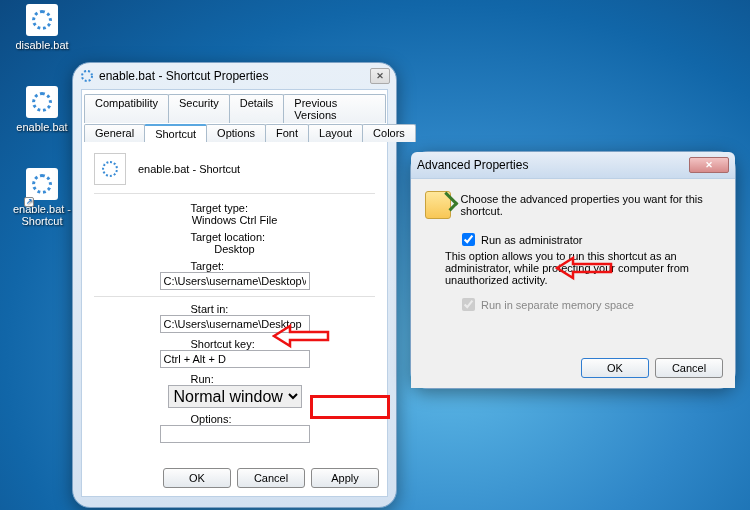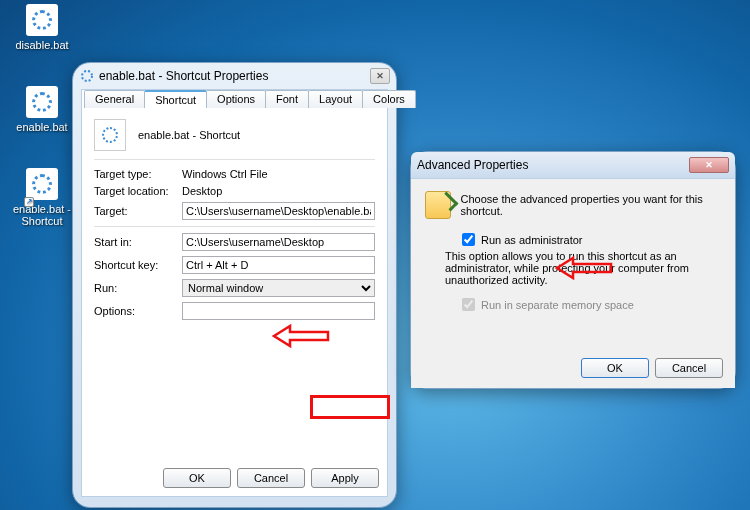--- a/index.html
+++ b/index.html
@@ -129,35 +129,36 @@
 .file-header .fh-icon {
   width: 32px; height: 32px;
   border: 1px solid #ccc;
   margin-right: 12px;
   display:flex;align-items:center;justify-content:center;
 }
 .prop-row {
   display: flex;
   align-items: center;
   margin: 5px 0;
+  flex-direction: column;
 }
 .prop-row .lbl { width: 88px; }
 .prop-row .val { flex: 1; }
 .prop-row input[type=text] {
   flex: 1;
   border: 1px solid #abadb3;
   padding: 2px 3px;
   font-size: 11px;
   font-family: inherit;
 }
 .prop-row select {
   flex: 1;
   border: 1px solid #abadb3;
   padding: 1px;
-  font-size: 11px;
+  font-size: 16px;
   font-family: inherit;
 }
 .hr { border-top: 1px solid #e0e0e0; margin: 6px 0; }
 .btn {
   border: 1px solid #8a8a8a;
   background: linear-gradient(#fdfdfd, #e4e9ee);
   padding: 3px 12px;
   font-size: 11px;
   font-family: inherit;
   border-radius: 3px;
@@ -256,20 +257,26 @@
 
 <div class="window" id="props">
   <div class="titlebar">
     <svg width="16" height="16" style="margin-right:4px">
         <circle cx="8" cy="8" r="5" stroke="#3a8cd6" stroke-width="2" stroke-dasharray="2,2" fill="none"></circle>
       </svg>
     <span class="title-text">enable.bat - Shortcut Properties</span>
     <div class="x-btn">✕</div>
   </div>
   <div class="body">
+    <div class="tabs-row">
+      <div class="tab">Compatibility</div>
+      <div class="tab">Security</div>
+      <div class="tab">Details</div>
+      <div class="tab">Previous Versions</div>
+    </div>
     <div class="tabs-row" style="padding-top:0">
       <div class="tab">General</div>
       <div class="tab active">Shortcut</div>
       <div class="tab">Options</div>
       <div class="tab">Font</div>
       <div class="tab">Layout</div>
       <div class="tab">Colors</div>
     </div>
 
     <div class="tab-content">

